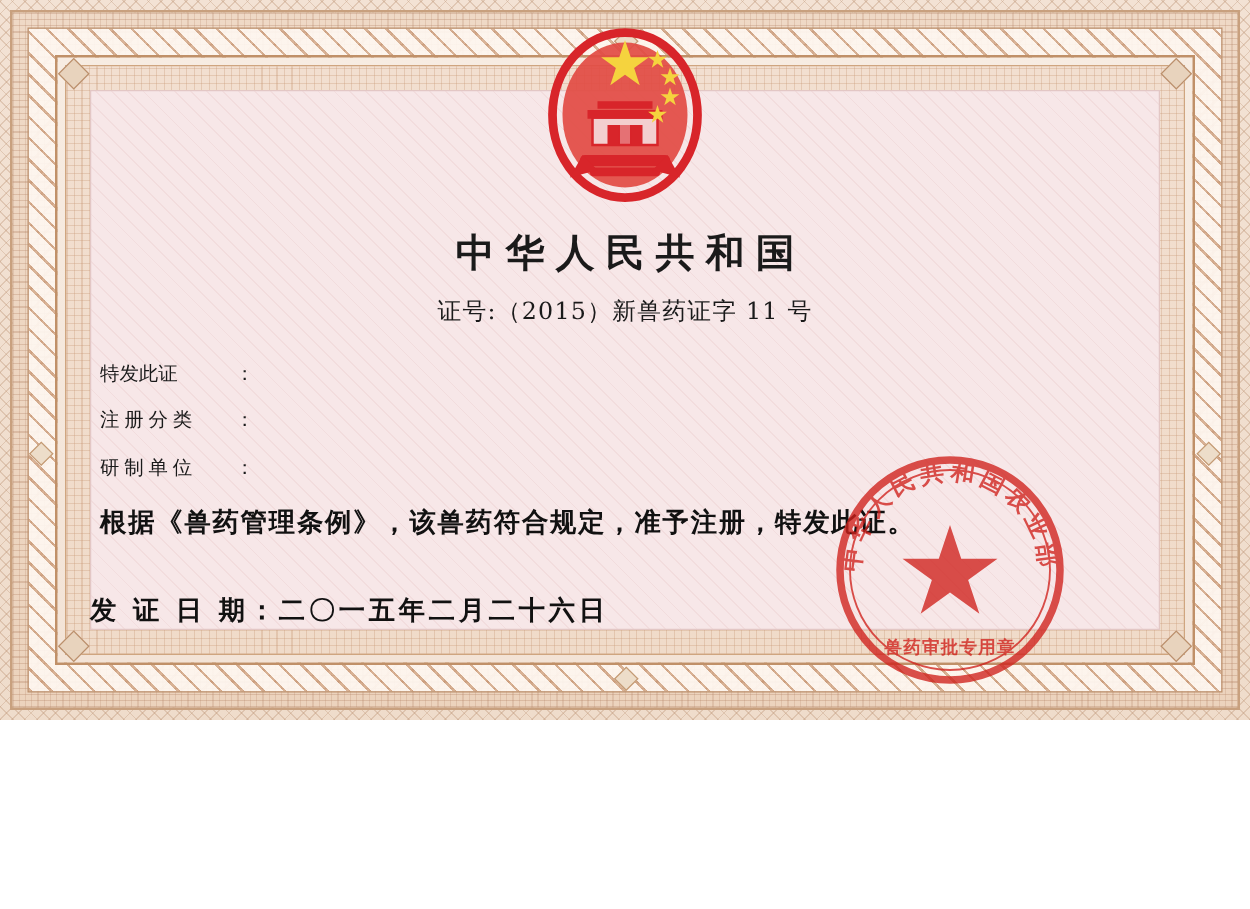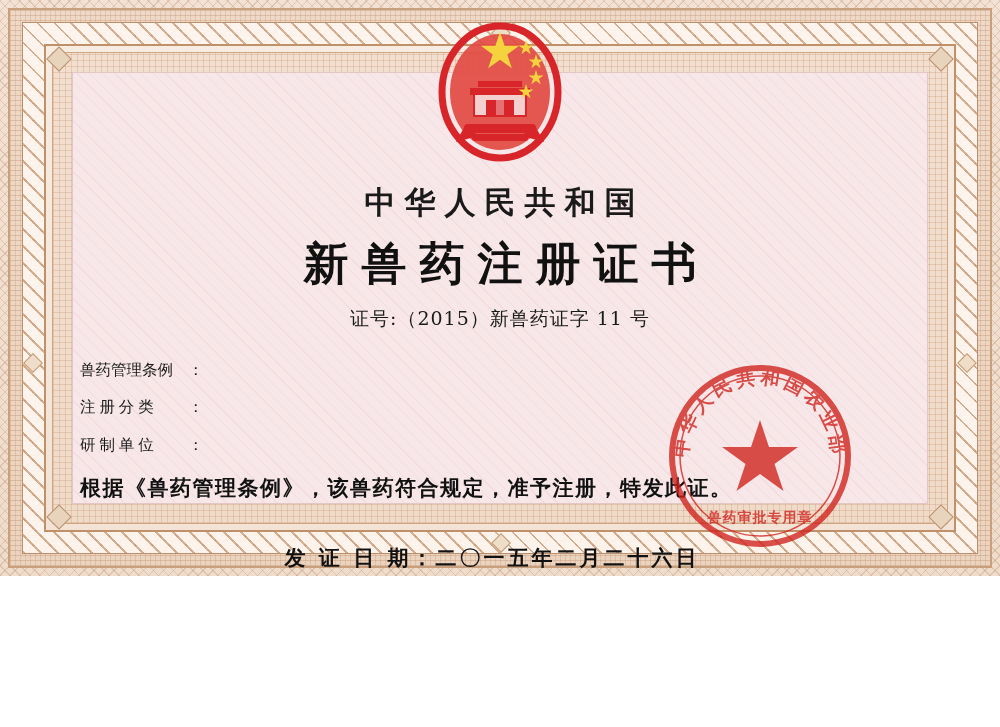--- a/index.html
+++ b/index.html
@@ -203,21 +203,21 @@
     font-size: 21px;
     letter-spacing: 1.5px;
     color: #111;
     font-weight: 600;
     font-family: "DejaVu Serif", "Liberation Serif", serif;
   }
 
   .issue-date {
     margin-top: 42px;
     padding-right: 16px;
-    text-align: center;
+    text-align: left;
     font-size: 21px;
     letter-spacing: 3px;
     color: #111;
     font-weight: 600;
     font-family: "DejaVu Serif", "Liberation Serif", serif;
   }
 
   
   .seal {
     position: absolute;
@@ -278,27 +278,26 @@
         <polygon points="116,46 117.8,51.4 123.5,51.4 118.9,54.8 120.6,60.2 116,56.8 111.4,60.2 113.1,54.8 108.5,51.4 114.2,51.4" fill="#f5d33e"></polygon>
         <polygon points="116,62 117.8,67.4 123.5,67.4 118.9,70.8 120.6,76.2 116,72.8 111.4,76.2 113.1,70.8 108.5,67.4 114.2,67.4" fill="#f5d33e"></polygon>
         <polygon points="106,76 107.8,81.4 113.5,81.4 108.9,84.8 110.6,90.2 106,86.8 101.4,90.2 103.1,84.8 98.5,81.4 104.2,81.4" fill="#f5d33e"></polygon>
       </g>
     </svg>
   </div>
 
   <div class="content">
 
     <div class="title-country">中华人民共和国</div>
-    <div class="title-main">新兽药注册证书</div>
     <div class="cert-number">证号:（2015）新兽药证字 11 号</div>
 
     <div class="fields">
 
       <div class="field-row">
-        <div class="field-label">兽药管理条例</div>
+        <div class="field-label">特发此证</div>
         <div class="field-colon">：</div>
       </div>
 
       <div class="field-row">
         <div class="field-label">注 册 分 类</div>
         <div class="field-colon">：</div>
       </div>
 
       <div class="field-row">
         <div class="field-label">研 制 单 位</div>

